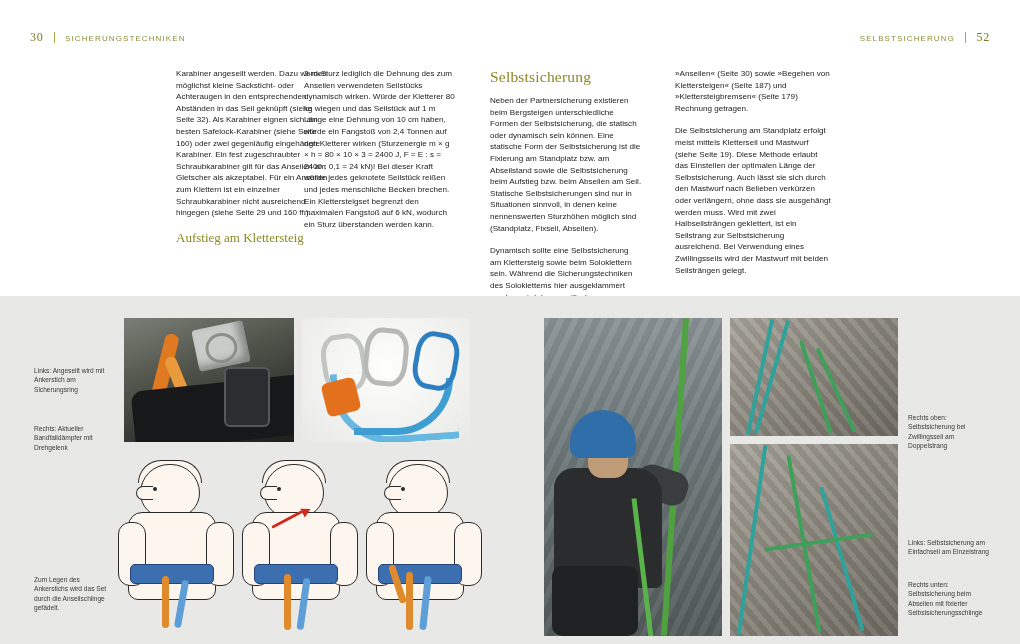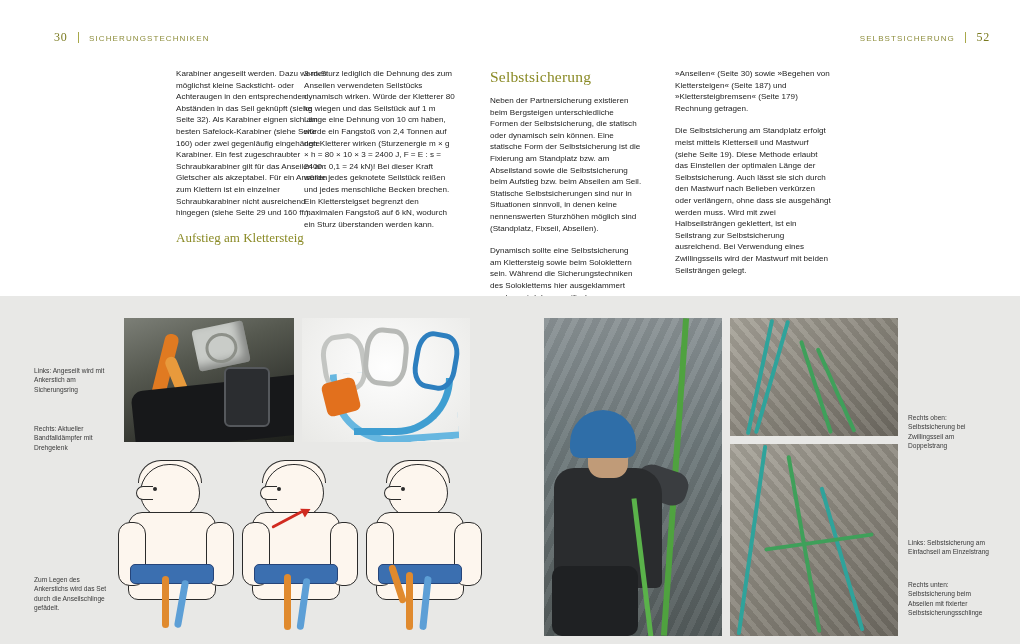--- a/index.html
+++ b/index.html
@@ -7,21 +7,21 @@
     width:1020px;height:644px;
     background:#ffffff;
     font-family:"Liberation Sans", sans-serif;
     color:#1c1c1c;
     overflow:hidden;
     position:relative;
   }
   .page{position:absolute;inset:0;}
 
   
-  .runhead{position:absolute;top:30px;font-size:9.5px;letter-spacing:.7px;margin-left:24px;}
+  .runhead{position:absolute;top:30px;font-size:9.5px;letter-spacing:.7px;}
   .runhead .folio{color:#7a7a1f;font-size:12px;font-family:"Liberation Serif",serif;}
   .runhead .rule{display:inline-block;width:1px;height:11px;background:#a8a84a;margin:0 7px;vertical-align:-2px;}
   .runhead .ttl{color:#8d8d3c;text-transform:uppercase;font-size:8px;letter-spacing:1.1px;}
   #runhead-left{left:30px;}
   #runhead-right{right:30px;text-align:right;}
   #runhead-right .ttl{margin-right:0;}
 
   
   .cols{position:absolute;top:68px;left:120px;width:860px;height:215px;}
   .col{position:absolute;top:0;width:152px;font-size:8.1px;line-height:11.6px;color:#232323;text-align:left;}

